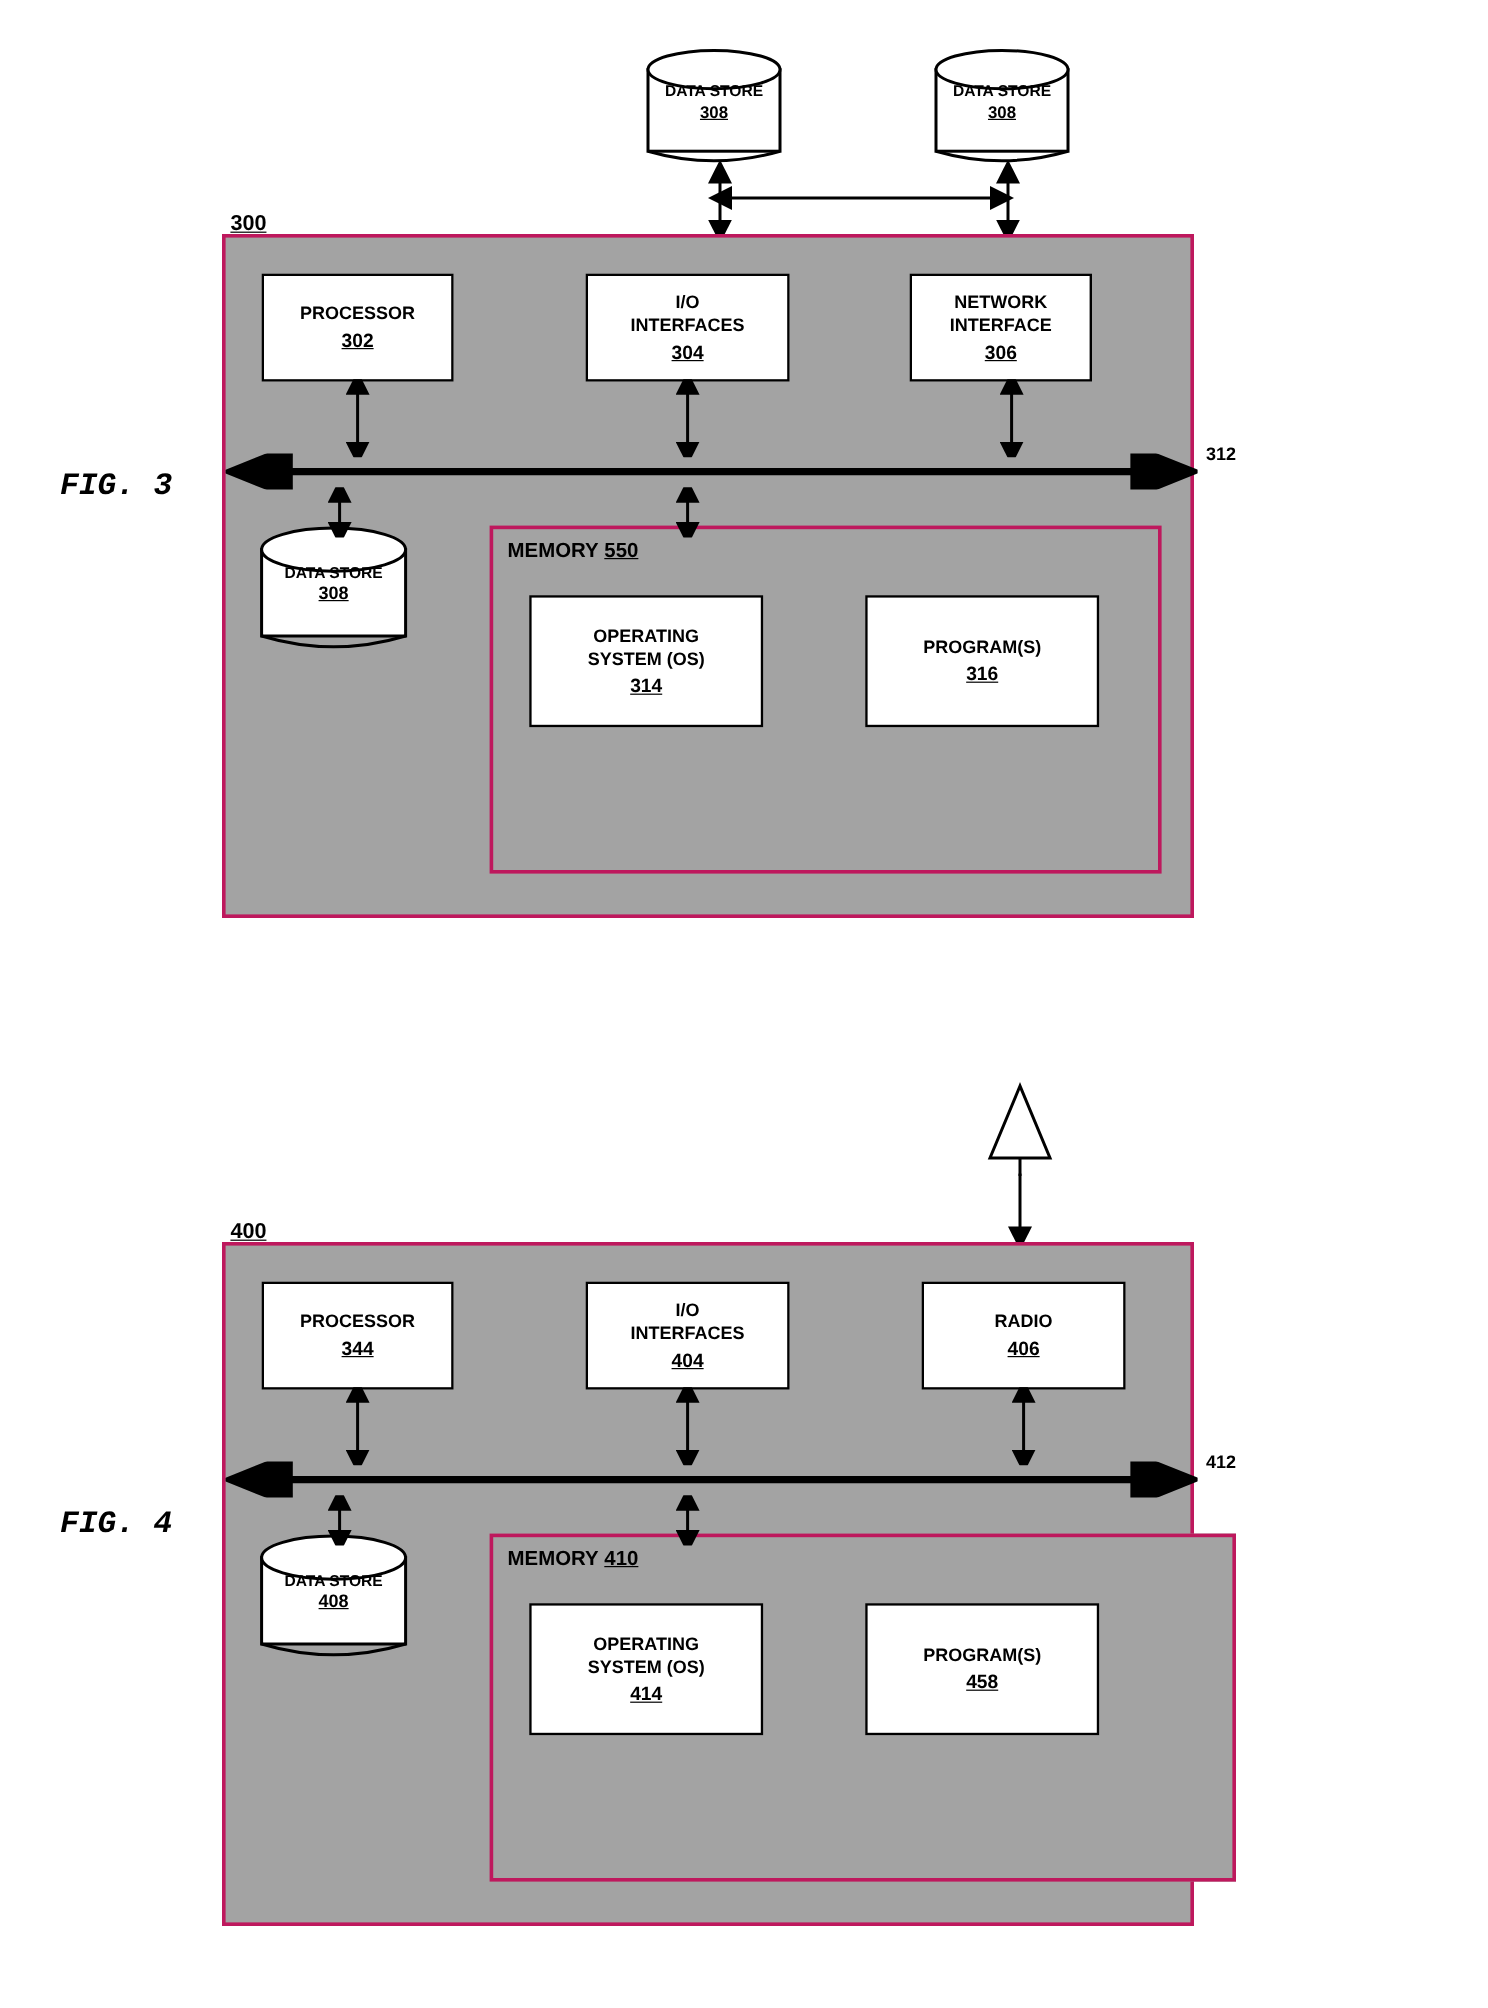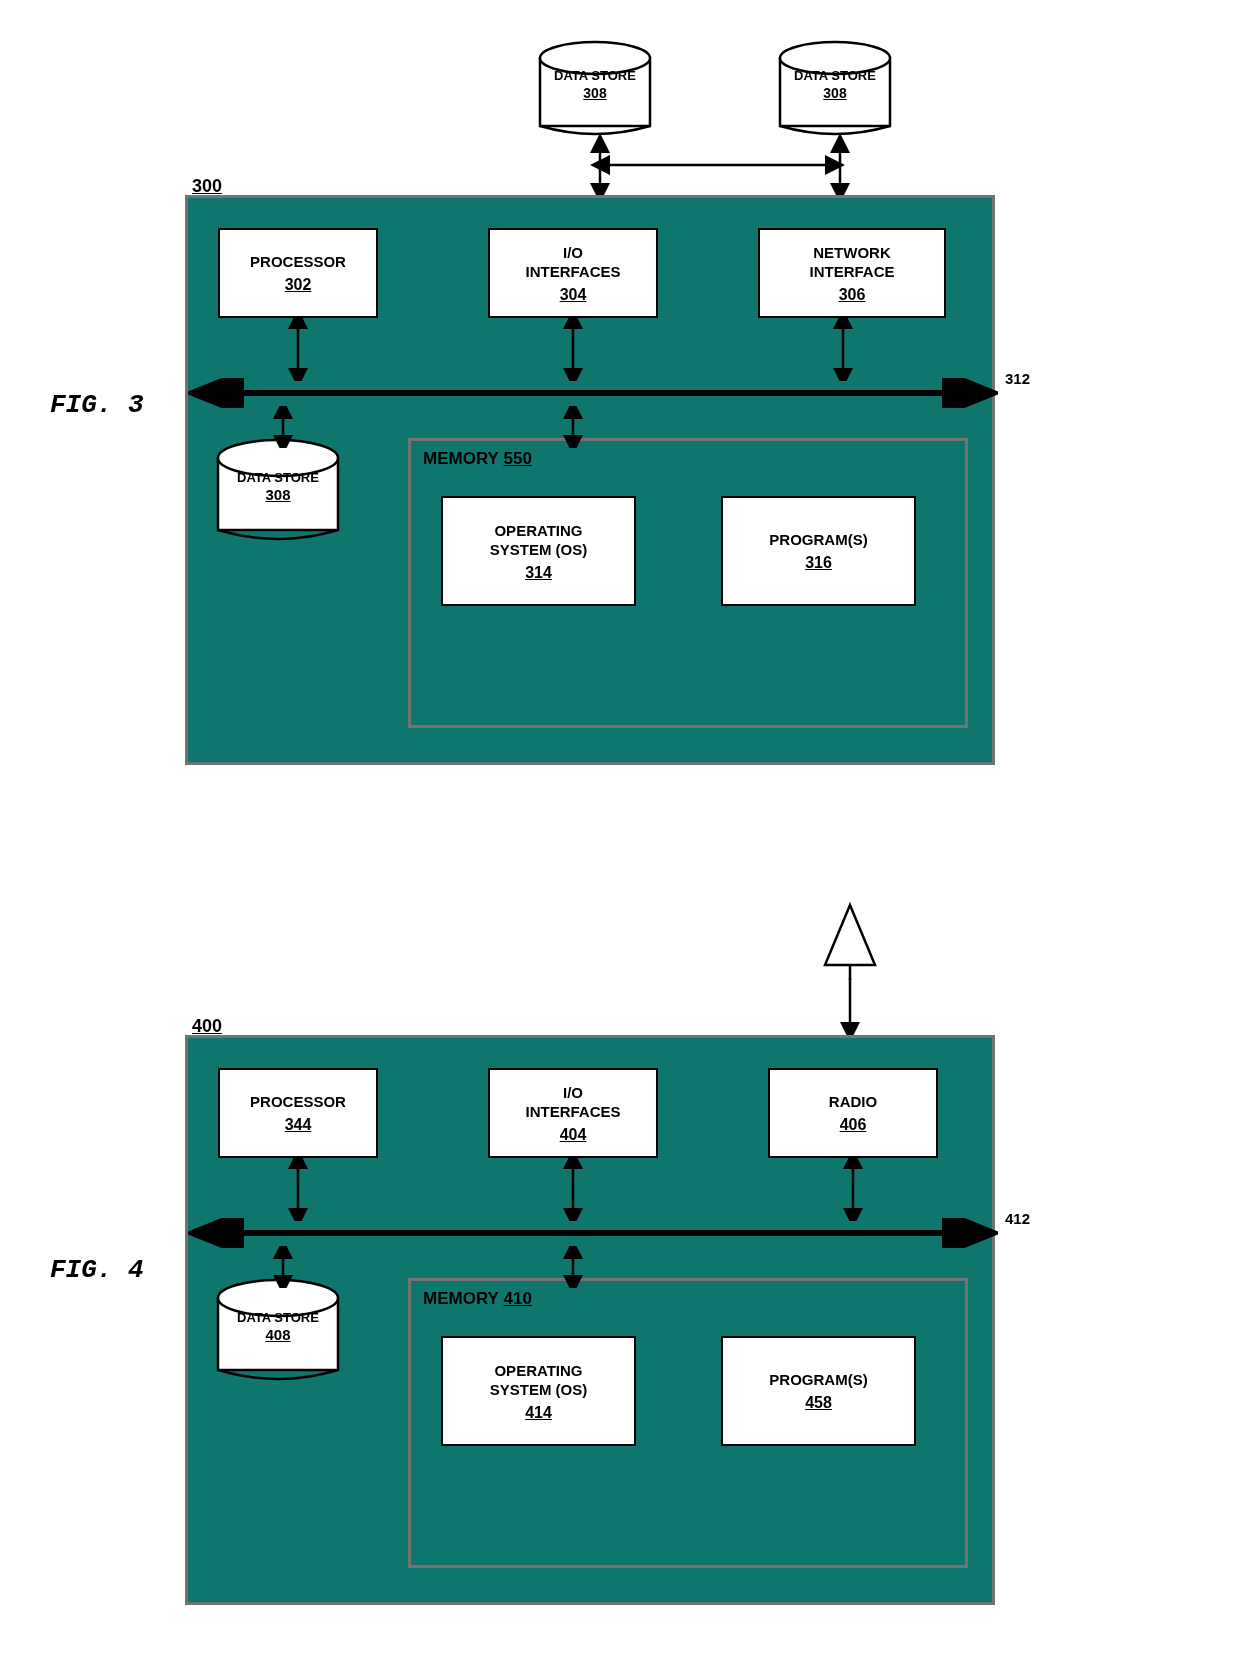--- a/index.html
+++ b/index.html
@@ -29,23 +29,23 @@
     .fig-label {
       position: absolute;
       left: 0;
       font-size: 26px;
       font-weight: bold;
       font-style: italic;
       font-family: Liberation Mono, monospace;
     }
 
     .diagram-box {
-      border: 3px solid #737373;
+      border: 3px solid #be185d;
       position: relative;
-      background: #0f766e;
+      background: #a3a3a3;
     }
 
     .component-box {
       border: 2px solid #000;
       background: #fff;
       text-align: center;
       display: flex;
       flex-direction: column;
       align-items: center;
       justify-content: center;
@@ -194,21 +194,21 @@
         <div class="component-label">PROCESSOR</div>
         <div class="component-num">302</div>
       </div>
 
       <div class="component-box" style="left:300px; top:30px; width:170px; height:90px;">
         <div class="component-label" style="white-space:pre-line;">I/O
 INTERFACES</div>
         <div class="component-num">304</div>
       </div>
 
-      <div class="component-box" style="left:570px; top:30px; width:188px; height:90px;">
+      <div class="component-box" style="left:570px; top:30px; width:152px; height:90px;">
         <div class="component-label" style="white-space:pre-line;">NETWORK
 INTERFACE</div>
         <div class="component-num">306</div>
       </div>
 
       <svg style="position:absolute; left:0; top:180px;" width="810" height="30">
         <defs>
           <marker id="busarr3l" markerWidth="12" markerHeight="12" refX="6" refY="6" orient="auto-start-reverse">
             <path d="M0,2 L10,6 L0,10 Z" fill="#000"></path>
           </marker>
@@ -430,21 +430,21 @@
           <marker id="fdl1" markerWidth="8" markerHeight="8" refX="4" refY="4" orient="auto">
               <path d="M0,0 L8,4 L0,8 Z" fill="#000"></path>
             </marker>
           <marker id="fdl2" markerWidth="8" markerHeight="8" refX="4" refY="4" orient="auto-start-reverse">
               <path d="M0,0 L8,4 L0,8 Z" fill="#000"></path>
             </marker>
         </defs>
         <line x1="15" y1="3" x2="15" y2="39" stroke="#000" stroke-width="2.5" marker-end="url(#fdl1)" marker-start="url(#fdl2)"></line>
       </svg>
 
-      <div class="diagram-box" style="left:220px; top:240px; width:560px; height:290px;">
+      <div class="diagram-box" style="left:220px; top:240px; width:622px; height:290px;">
         <div style="position:absolute; top:8px; left:12px; font-size:17px; font-weight:bold;">
           MEMORY&nbsp;<span style="text-decoration:underline;">410</span>
         </div>
 
         <div class="component-box" style="left:30px; top:55px; width:195px; height:110px;">
           <div class="component-label" style="white-space:pre-line;">OPERATING
 SYSTEM (OS)</div>
           <div class="component-num">414</div>
         </div>
 

